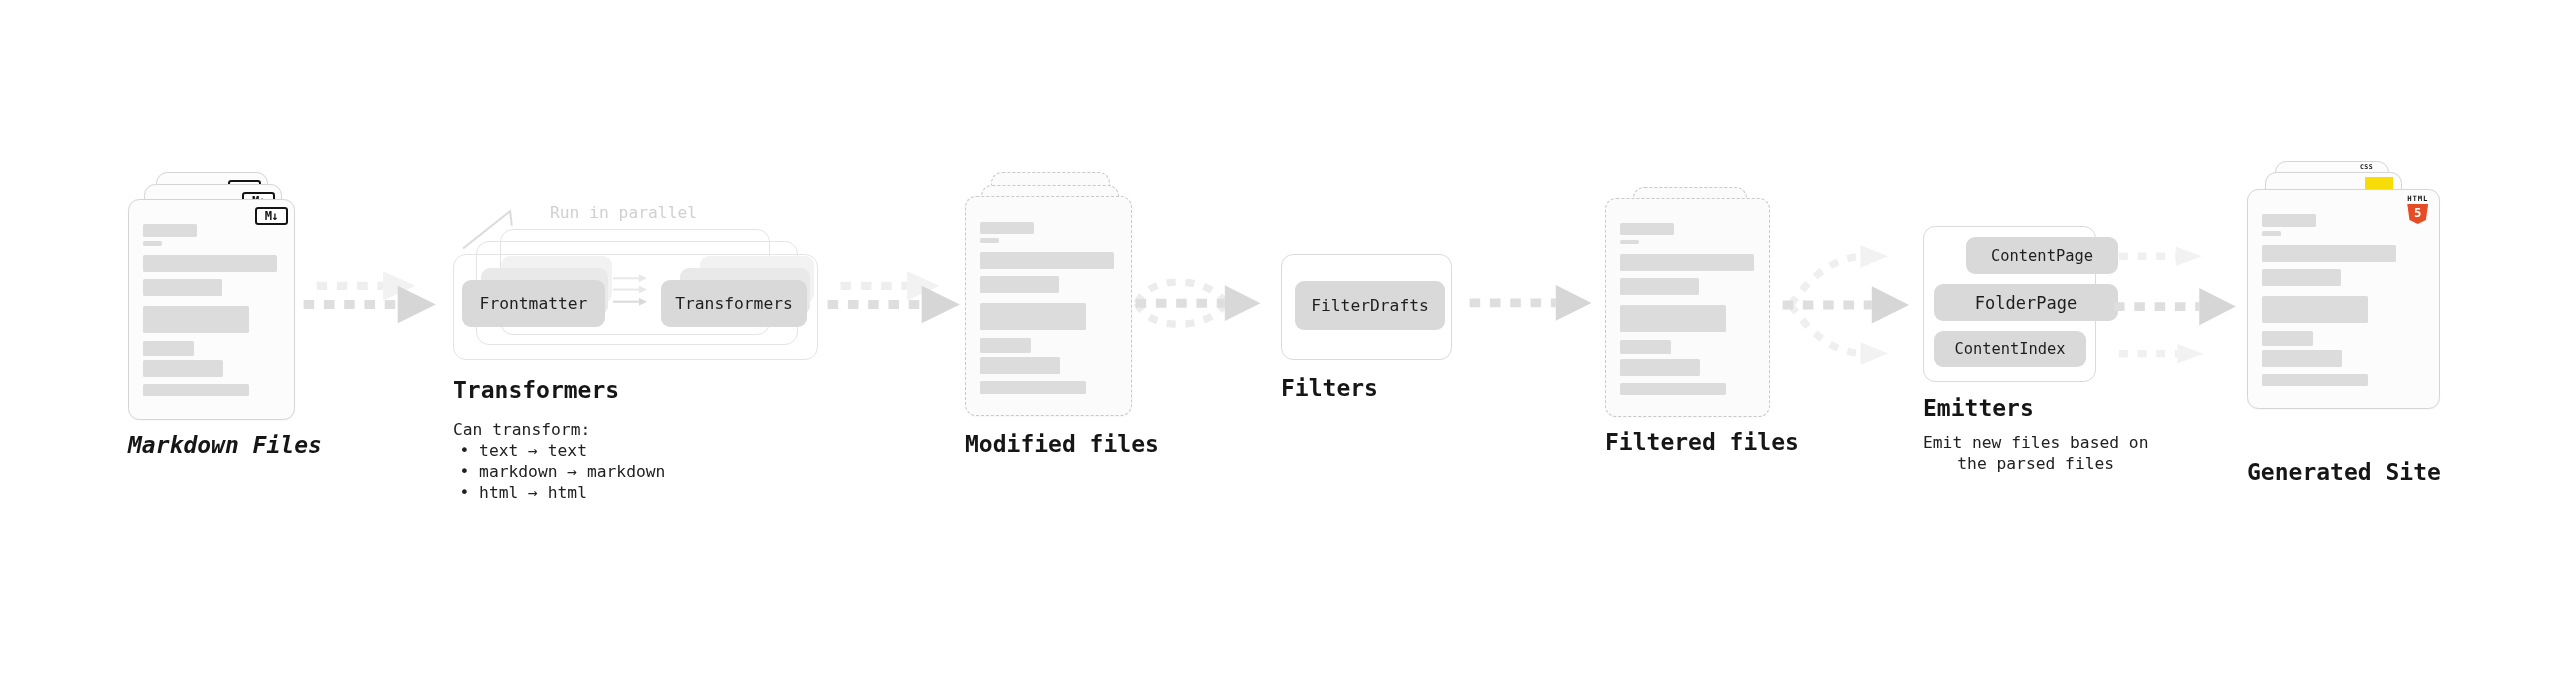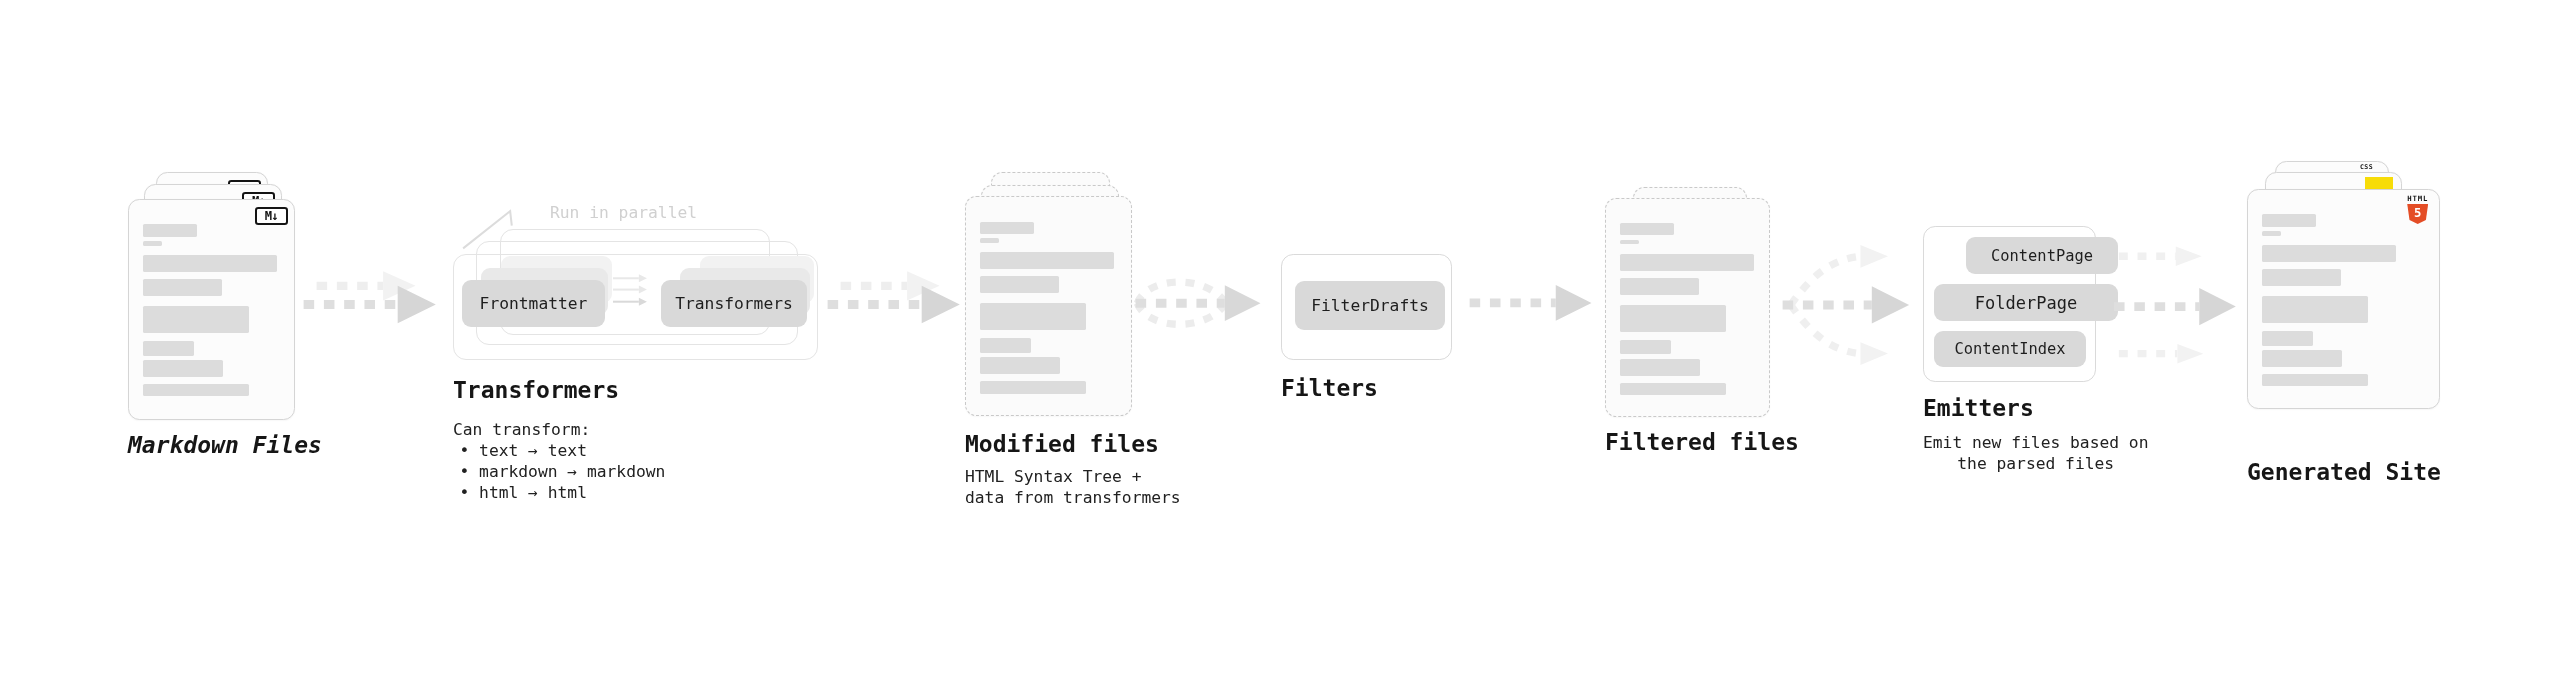--- a/index.html
+++ b/index.html
@@ -149,24 +149,20 @@
         <i class="bar" style="top:55px;width:134px;height:17px"></i>
         <i class="bar" style="top:79px;width:79px;height:17px"></i>
         <i class="bar" style="top:106px;width:106px;height:27px"></i>
         <i class="bar" style="top:141px;width:51px;height:14.6px"></i>
         <i class="bar" style="top:160px;width:80px;height:17px"></i>
         <i class="bar" style="top:184px;width:106px;height:12.2px"></i>
       </div>
     </div>
   </div>
   <div class="stage-label" style="left:965px;top:431px;">Modified files</div>
-  <div class="stage-desc" style="left:965px;top:466px;">
-    <div>HTML Syntax Tree +</div>
-    <div>data from transformers</div>
-  </div>
 
   <svg class="abs" style="left:1134px;top:269px;" width="133" height="70" viewBox="0 0 164 86">
     <path d="M 4 42 C 16 10, 84 6, 110 38" fill="none" stroke="#ececec" stroke-width="9" stroke-dasharray="11 12"></path>
     <path d="M 4 42 C 16 74, 84 78, 110 46" fill="none" stroke="#ececec" stroke-width="9" stroke-dasharray="11 12"></path>
     <line x1="2" y1="42" x2="112" y2="42" stroke="#dedede" stroke-width="11" stroke-dasharray="13 12"></line>
     <polygon points="112,20 156,42 112,64" fill="#d8d8d8"></polygon>
   </svg>
 
   <div class="abs" style="left:0;top:0;width:0;height:0;">
     <div class="plugin-outline" style="left:1281px;top:254px;width:171px;height:106px;"></div>

